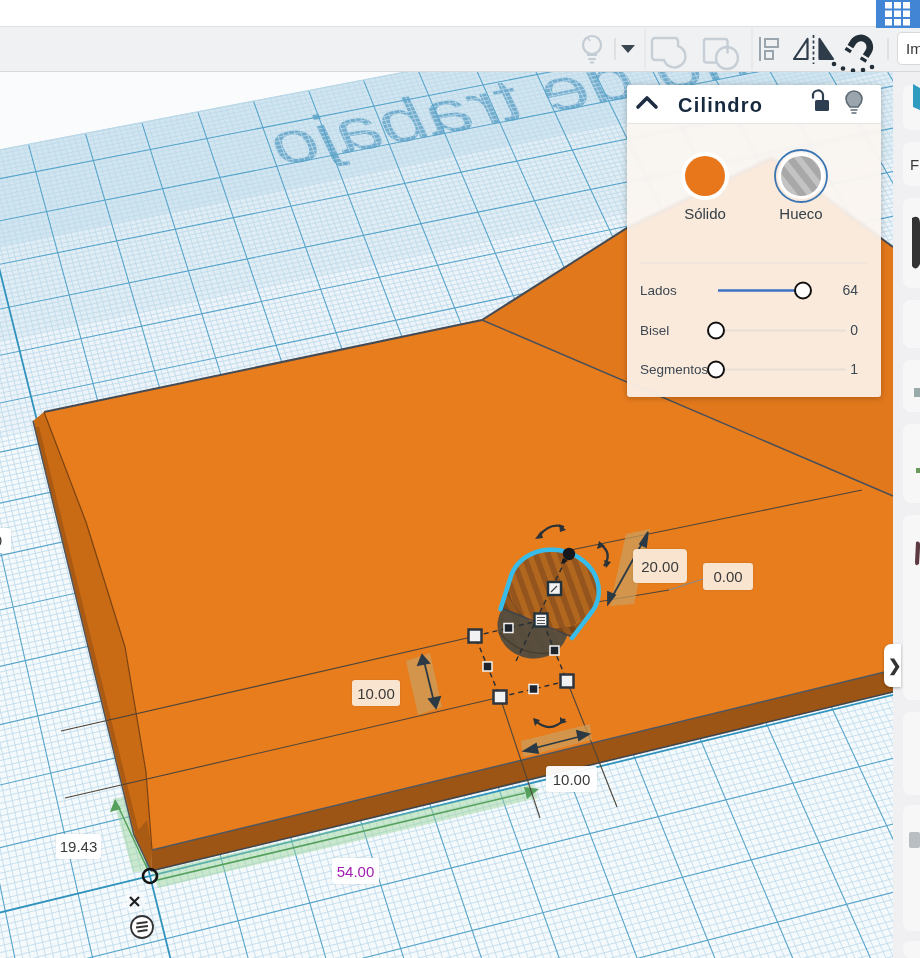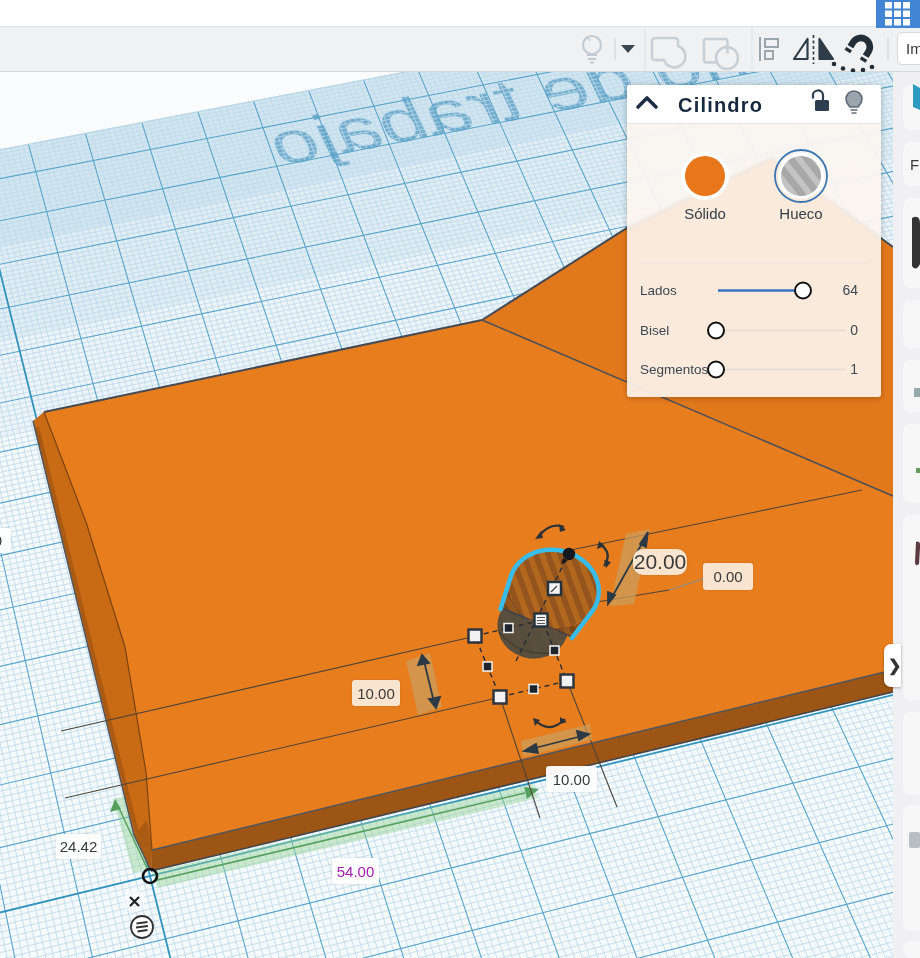--- a/index.html
+++ b/index.html
@@ -226,25 +226,25 @@
           <rect x="18" y="0" width="7" height="6.5"></rect>
 <rect x="0" y="8.5" width="7" height="6.5"></rect>
           <rect x="9" y="8.5" width="7" height="6.5"></rect>
           <rect x="18" y="8.5" width="7" height="6.5"></rect>
 <rect x="0" y="17" width="7" height="6.5"></rect>
           <rect x="9" y="17" width="7" height="6.5"></rect>
           <rect x="18" y="17" width="7" height="6.5"></rect>
         </g>
 </svg>
 </div>
-<div style="position:absolute;left:633px;top:549px;width:54px;height:26px;background:#f9e4cf;border-radius:10px;font-family:'Liberation Sans',sans-serif;font-size:21px;color:#3a3a3a;display:flex;align-items:center;justify-content:center;box-shadow:0 0 2px rgba(0,0,0,0.15)">20.00</div>
+<div style="position:absolute;left:633px;top:549px;width:54px;height:34px;background:#f9e4cf;border-radius:4px;font-family:'Liberation Sans',sans-serif;font-size:15px;color:#3a3a3a;display:flex;align-items:center;justify-content:center;box-shadow:0 0 2px rgba(0,0,0,0.15)">20.00</div>
     <div style="position:absolute;left:703px;top:563px;width:50px;height:27px;background:#f9e4cf;border-radius:3px;font-family:'Liberation Sans',sans-serif;font-size:15px;color:#3a3a3a;display:flex;align-items:center;justify-content:center;box-shadow:0 0 2px rgba(0,0,0,0.15)">0.00</div>
     <div style="position:absolute;left:546px;top:766px;width:51px;height:26px;background:rgba(255,255,255,0.95);border-radius:3px;font-family:'Liberation Sans',sans-serif;font-size:15px;color:#3a3a3a;display:flex;align-items:center;justify-content:center;box-shadow:0 0 2px rgba(0,0,0,0.15)">10.00</div>
     <div style="position:absolute;left:352px;top:680px;width:48px;height:26px;background:#f9e4cf;border-radius:3px;font-family:'Liberation Sans',sans-serif;font-size:15px;color:#3a3a3a;display:flex;align-items:center;justify-content:center;box-shadow:0 0 2px rgba(0,0,0,0.15)">10.00</div>
-    <div style="position:absolute;left:56px;top:834px;width:45px;height:25px;background:rgba(255,255,255,0.95);border-radius:3px;font-family:'Liberation Sans',sans-serif;font-size:15px;color:#3a3a3a;display:flex;align-items:center;justify-content:center;box-shadow:0 0 2px rgba(0,0,0,0.15)">24.42</div>
+    <div style="position:absolute;left:56px;top:834px;width:45px;height:25px;background:rgba(255,255,255,0.95);border-radius:3px;font-family:'Liberation Sans',sans-serif;font-size:15px;color:#3a3a3a;display:flex;align-items:center;justify-content:center;box-shadow:0 0 2px rgba(0,0,0,0.15)">19.43</div>
     <div style="position:absolute;left:332px;top:858px;width:47px;height:26px;background:rgba(255,255,255,0.95);border-radius:3px;font-family:'Liberation Sans',sans-serif;font-size:15px;color:#a21caf;display:flex;align-items:center;justify-content:center;box-shadow:0 0 2px rgba(0,0,0,0.15)">54.00</div>
     <div style="position:absolute;left:-36px;top:528px;width:47px;height:25px;background:rgba(255,255,255,0.95);border-radius:3px;font-family:'Liberation Sans',sans-serif;font-size:15px;color:#3a3a3a;display:flex;align-items:center;justify-content:center;box-shadow:0 0 2px rgba(0,0,0,0.15)">0.00</div>
 <div style="position:absolute;left:627px;top:85px;width:254px;height:312px;border-radius:3px;box-shadow:0 1px 6px rgba(0,0,0,0.25);background:rgba(253,246,241,0.9);backdrop-filter:blur(1.5px);">
 <div style="position:absolute;left:0;top:0;width:100%;height:39px;background:#fff;border-radius:3px 3px 0 0;border-bottom:1px solid #e4e4e4;">
 <svg width="254" height="39" style="position:absolute;left:0;top:0">
 <path d="M11,22 L20,13 L29,22" fill="none" stroke="#1d2d42" stroke-width="3.6" stroke-linecap="round" stroke-linejoin="round"></path>
 <g>
 <rect x="188" y="15" width="14" height="11" rx="1.5" fill="#2c3e50"></rect>
 <path d="M186,13.5 v-2.5 a5,5 0 0 1 10,-1 v5" fill="none" stroke="#2c3e50" stroke-width="2.2"></path>
 </g>

